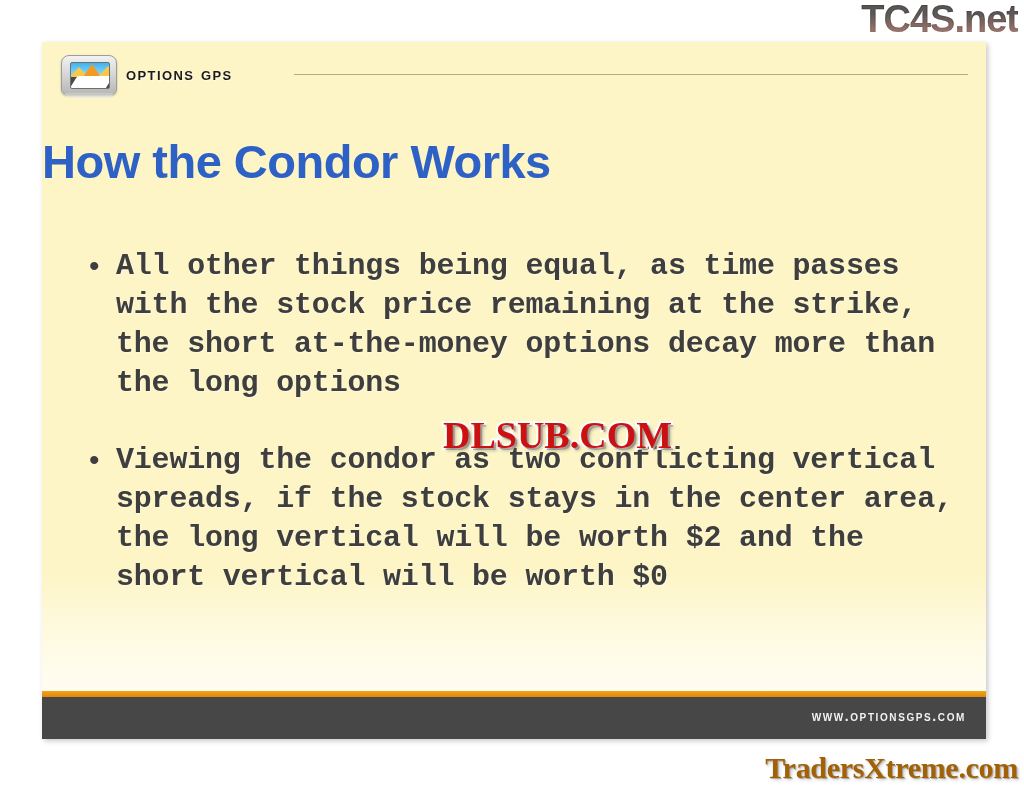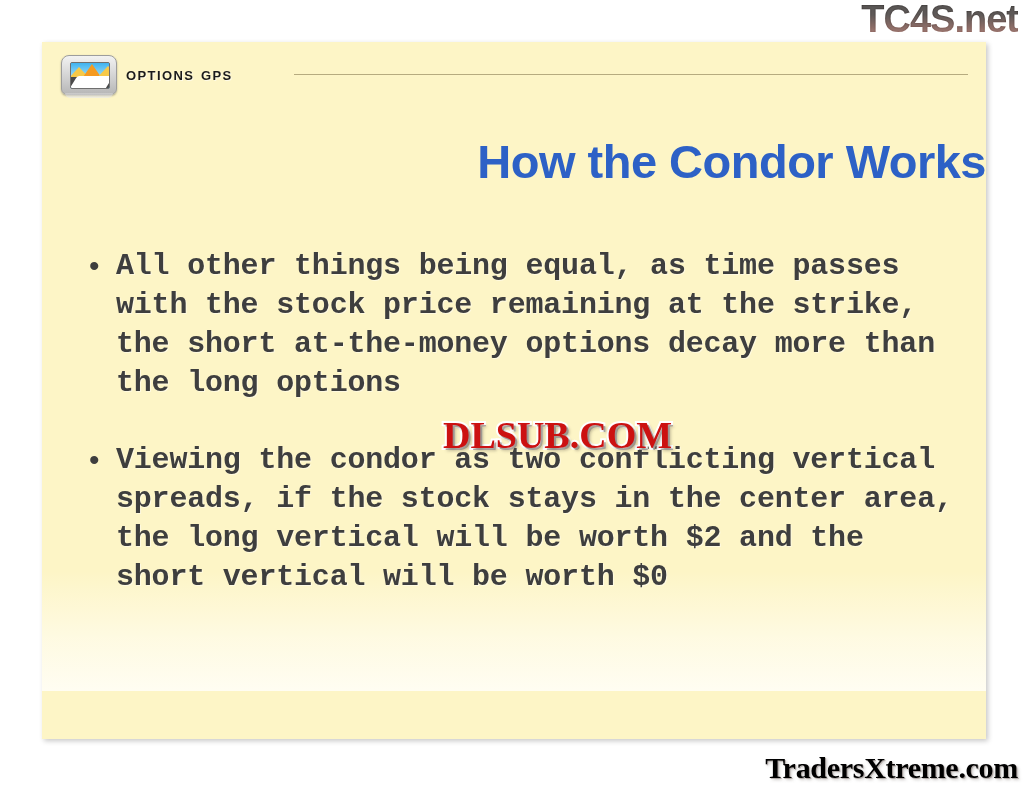--- a/index.html
+++ b/index.html
@@ -129,21 +129,21 @@
     top: 32px;
     height: 1px;
     background: #b6ab7f;
   }
 
   
   #slide-title {
     position: absolute;
     left: 0; right: 0;
     top: 92px;
-    text-align: right;
+    text-align: left;
     font-family: "Liberation Sans", sans-serif;
     font-weight: bold;
     font-size: 47px;
     letter-spacing: -0.5px;
     color: #2d61c6;
   }
 
   
   #bullet-list {
     position: absolute;
@@ -234,21 +234,21 @@
   }
   #tradersxtreme-watermark {
     position: absolute;
     right: 6px;
     bottom: 6px;
     z-index: 40;
     font-family: "Liberation Serif", serif;
     font-weight: bold;
     font-size: 30px;
     letter-spacing: -0.3px;
-    color: #000000;
+    color: #a16207;
     white-space: nowrap;
     -webkit-text-stroke: 3.5px #ffffff;
     paint-order: stroke fill;
     text-shadow:
       1px 1px 0 rgba(140,130,125,0.55),
       2px 2px 3px rgba(110,100,95,0.35);
   }
 </style>
 </head>
 <body>
@@ -289,18 +289,24 @@
       <div class="bullet-text">All other things being equal, as time passes with the stock price remaining at the strike, the short at-the-money options decay more than the long options</div>
     </div>
 
     <div class="bullet-item">
       <div class="bullet-marker">•</div>
       <div class="bullet-text">Viewing the condor as two conflicting vertical spreads, if the stock stays in the center area, the long vertical will be worth $2 and the short vertical will be worth $0</div>
     </div>
 
   </div>
 
+  <div id="slide-footer">
+    <div id="footer-rule"></div>
+    <div id="footer-bar">
+      <div id="footer-url">www.OptionsGPS.com</div>
+    </div>
+  </div>
 
   <div id="dlsub-watermark">DLSUB.COM</div>
 
 </div>
 
 <div id="tradersxtreme-watermark">TradersXtreme.com</div>
 
 </body></html>

